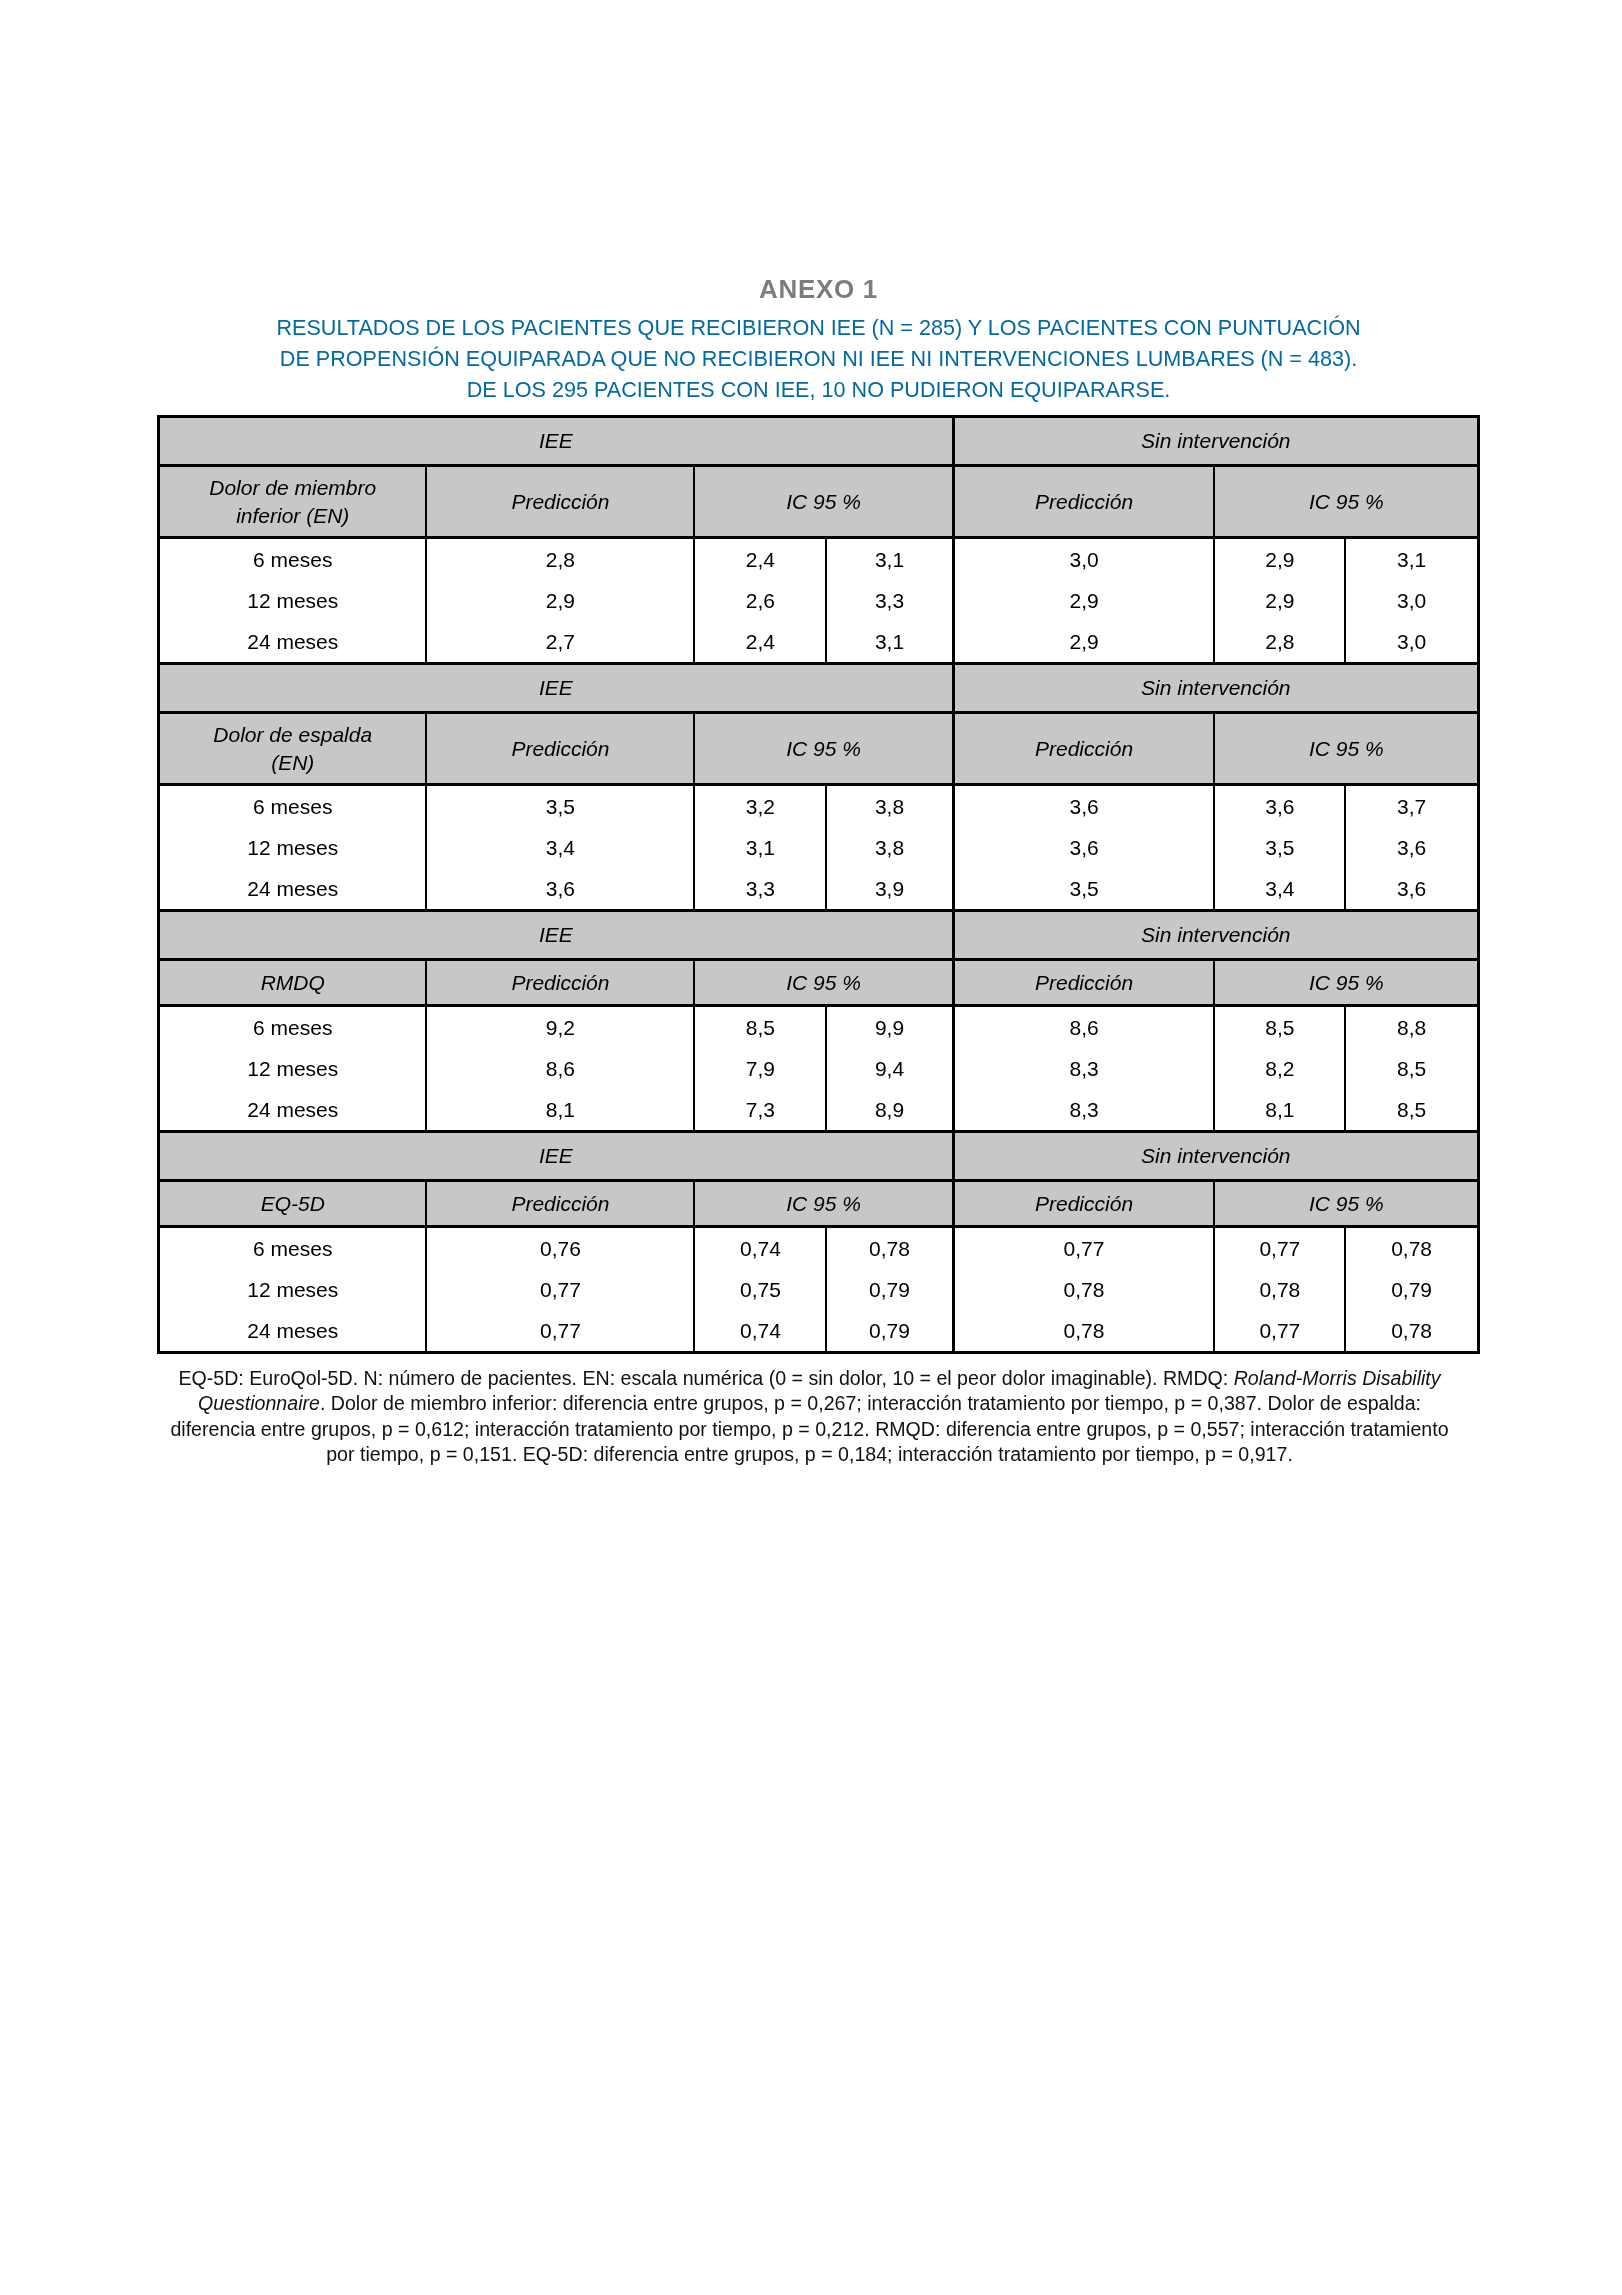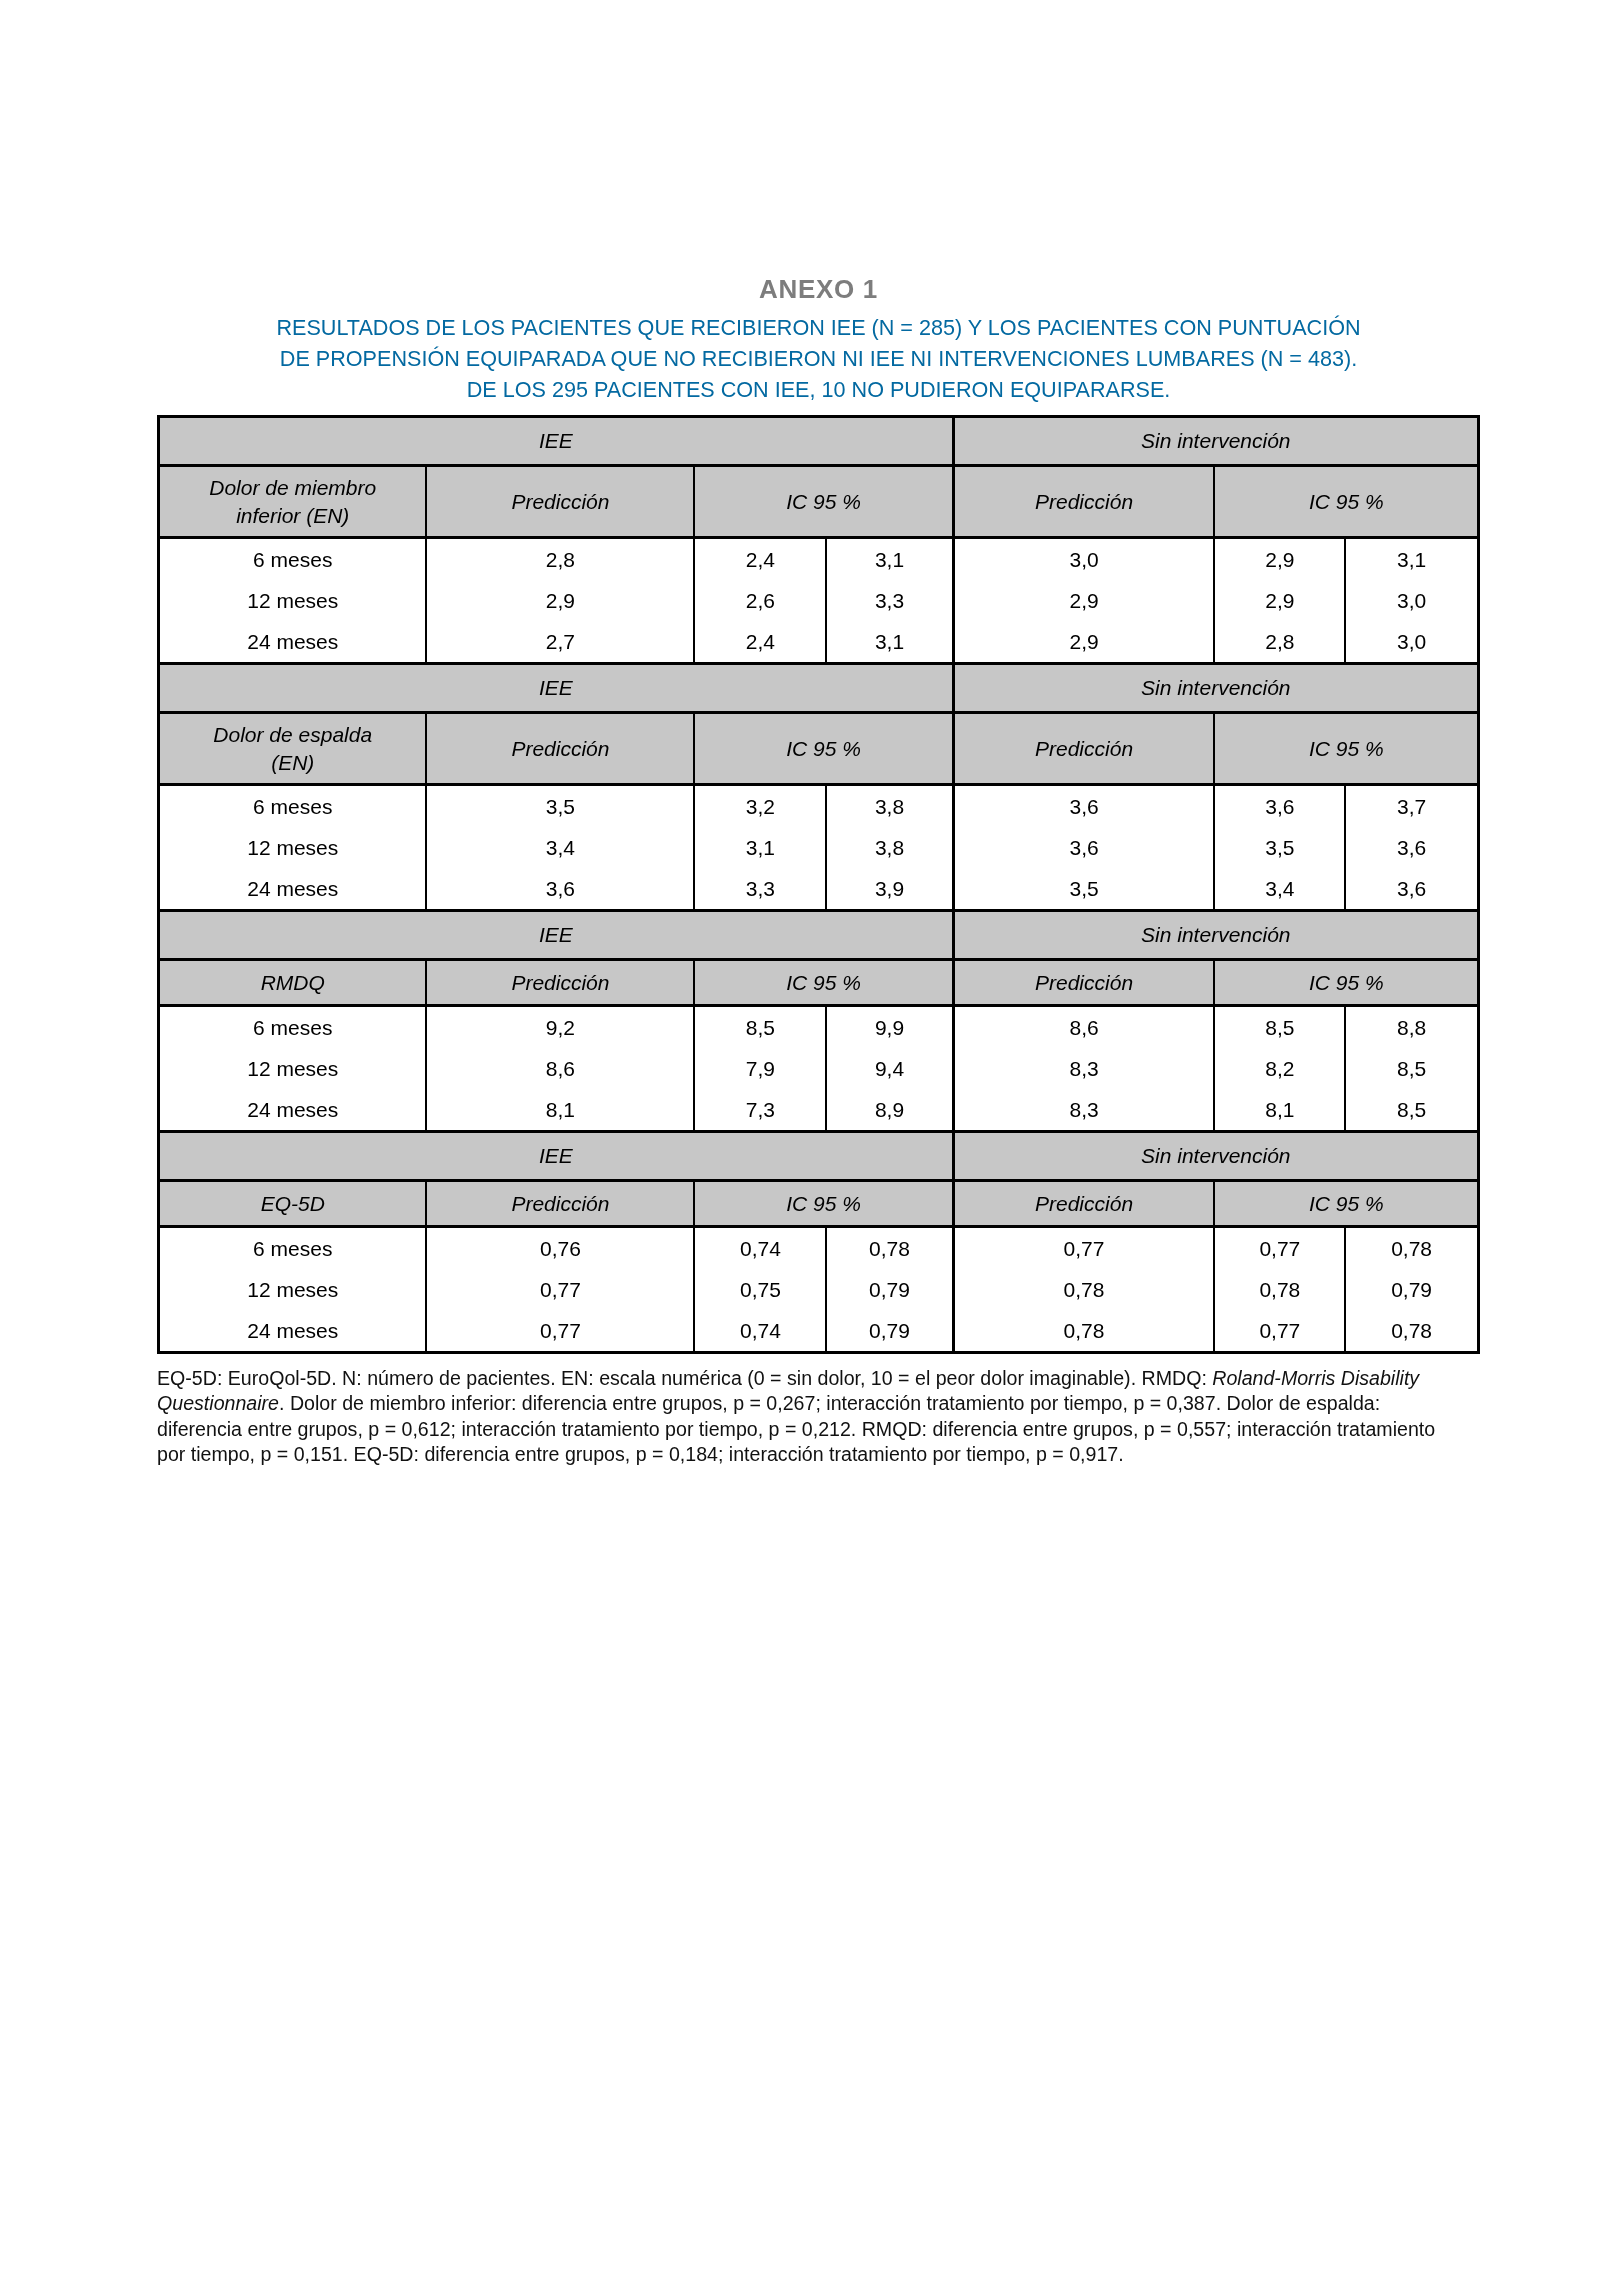--- a/index.html
+++ b/index.html
@@ -72,21 +72,21 @@
   tr.data-row td {
     background: #ffffff;
     height: 41px;
   }
   .footnote {
     margin: 11.8px 0 0 0;
     width: 1305px;
     font-size: 19.6px;
     line-height: 25.5px;
     color: #111111;
-    text-align: left;
+    text-align: center;
   }
   .footnote i { font-style: italic; }
 </style>
 </head>
 <body>
 
 <div class="page">
   <div class="content">
 
     <h1 class="annex-title">ANEXO 1</h1>

